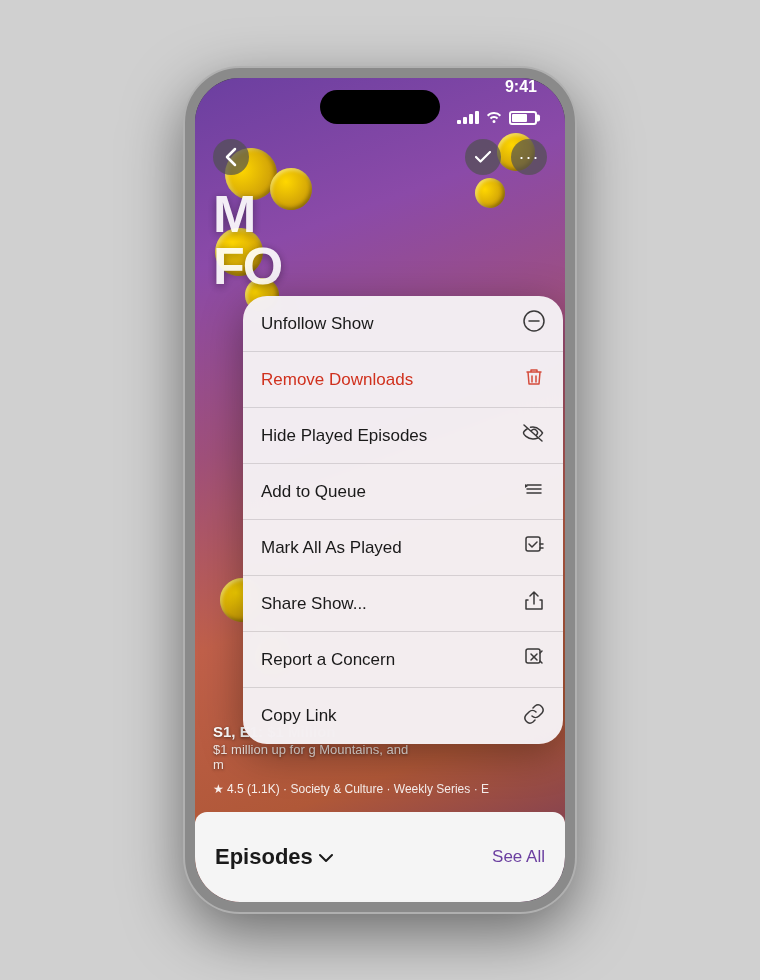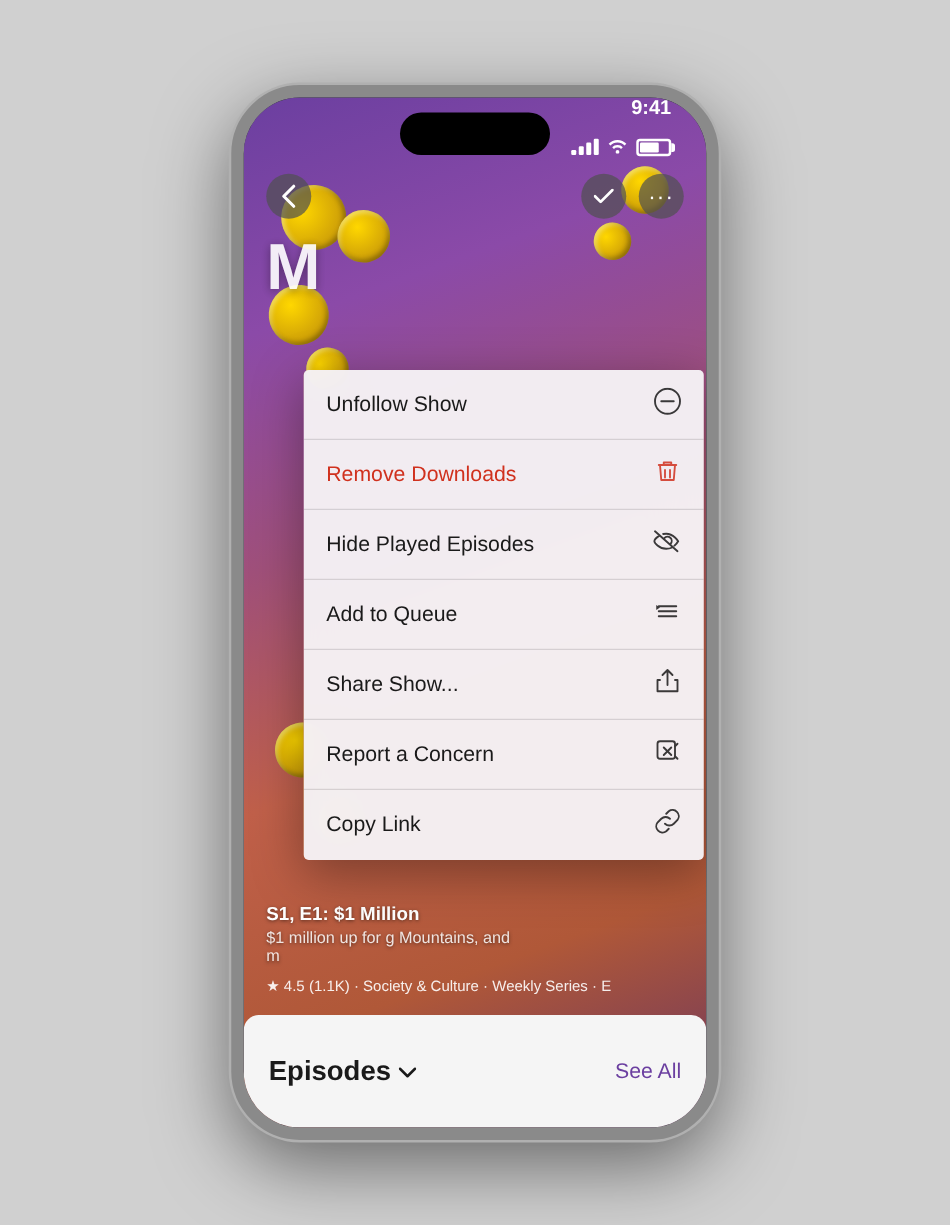--- a/index.html
+++ b/index.html
@@ -244,21 +244,21 @@
       cursor: pointer;
     }
 
     
     .context-menu {
       position: absolute;
       top: 218px;
       left: 48px;
       right: 2px;
       background: rgba(245, 242, 245, 0.97);
-      border-radius: 4px;
+      border-radius: 24px;
       z-index: 50;
       overflow: hidden;
       box-shadow: 0 10px 40px rgba(0,0,0,0.35);
       backdrop-filter: blur(20px);
     }
 
     .menu-item {
       display: flex;
       align-items: center;
       justify-content: space-between;
@@ -346,20 +346,21 @@
     <div class="coin" style="width:38px;height:38px;top:55px;right:30px;transform:rotate(15deg);"></div>
     <div class="coin" style="width:30px;height:30px;top:100px;right:60px;transform:rotate(-10deg);"></div>
     <div class="coin" style="width:48px;height:48px;top:150px;left:20px;transform:rotate(5deg);"></div>
     <div class="coin" style="width:34px;height:34px;top:200px;left:50px;transform:rotate(-15deg);"></div>
     <div class="coin" style="width:44px;height:44px;top:500px;left:25px;transform:rotate(8deg);"></div>
     <div class="coin" style="width:36px;height:36px;top:560px;left:60px;transform:rotate(-12deg);"></div>
   </div>
 
   <div class="show-title-overlay">
     <span class="big-letter">M</span>
+    <span class="big-letter">FO</span>
   </div>
 
   <div class="nav-bar">
     <div class="nav-btn">
       <svg width="12" height="20" viewBox="0 0 12 20" fill="white">
         <path d="M10 2L2 10l8 8" stroke="white" stroke-width="2.5" fill="none" stroke-linecap="round" stroke-linejoin="round"></path>
       </svg>
     </div>
     <div class="nav-right">
       <div class="nav-btn">
@@ -410,20 +411,30 @@
       </span>
     </div>
     <div class="menu-item">
       <span class="menu-item-label">Add to Queue</span>
       <span class="menu-item-icon">
         <svg width="22" height="22" viewBox="0 0 22 22" fill="none">
           <line x1="4" y1="7" x2="18" y2="7" stroke="#1a1a1a" stroke-width="1.5" stroke-linecap="round"></line>
           <line x1="4" y1="11" x2="18" y2="11" stroke="#1a1a1a" stroke-width="1.5" stroke-linecap="round"></line>
           <line x1="4" y1="15" x2="18" y2="15" stroke="#1a1a1a" stroke-width="1.5" stroke-linecap="round"></line>
           <polygon points="2,6 2,10 5,8" fill="#1a1a1a"></polygon>
+        </svg>
+      </span>
+    </div>
+    <div class="menu-item">
+      <span class="menu-item-label">Mark All As Played</span>
+      <span class="menu-item-icon">
+        <svg width="22" height="22" viewBox="0 0 22 22" fill="none">
+          <rect x="3" y="3" width="14" height="14" rx="2" stroke="#1a1a1a" stroke-width="1.5"></rect>
+          <path d="M6 10l3 3 5-5" stroke="#1a1a1a" stroke-width="1.5" stroke-linecap="round" stroke-linejoin="round"></path>
+          <path d="M17 10h3M17 14h3" stroke="#1a1a1a" stroke-width="1.5" stroke-linecap="round"></path>
         </svg>
       </span>
     </div>
     <div class="menu-item">
       <span class="menu-item-label">Share Show...</span>
       <span class="menu-item-icon">
         <svg width="22" height="22" viewBox="0 0 22 22" fill="none">
           <path d="M11 2v12M7 6l4-4 4 4" stroke="#1a1a1a" stroke-width="1.5" stroke-linecap="round" stroke-linejoin="round"></path>
           <path d="M5 10H3v9h16v-9h-2" stroke="#1a1a1a" stroke-width="1.5" stroke-linecap="round" stroke-linejoin="round"></path>
         </svg>

